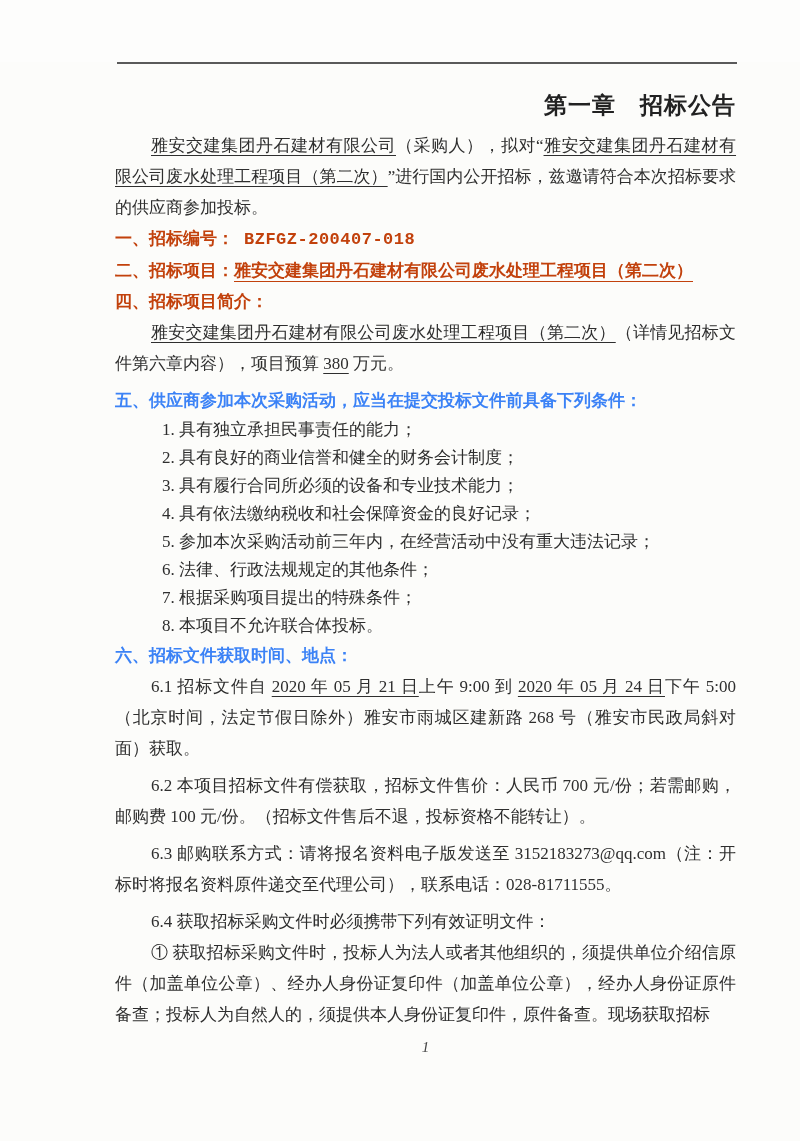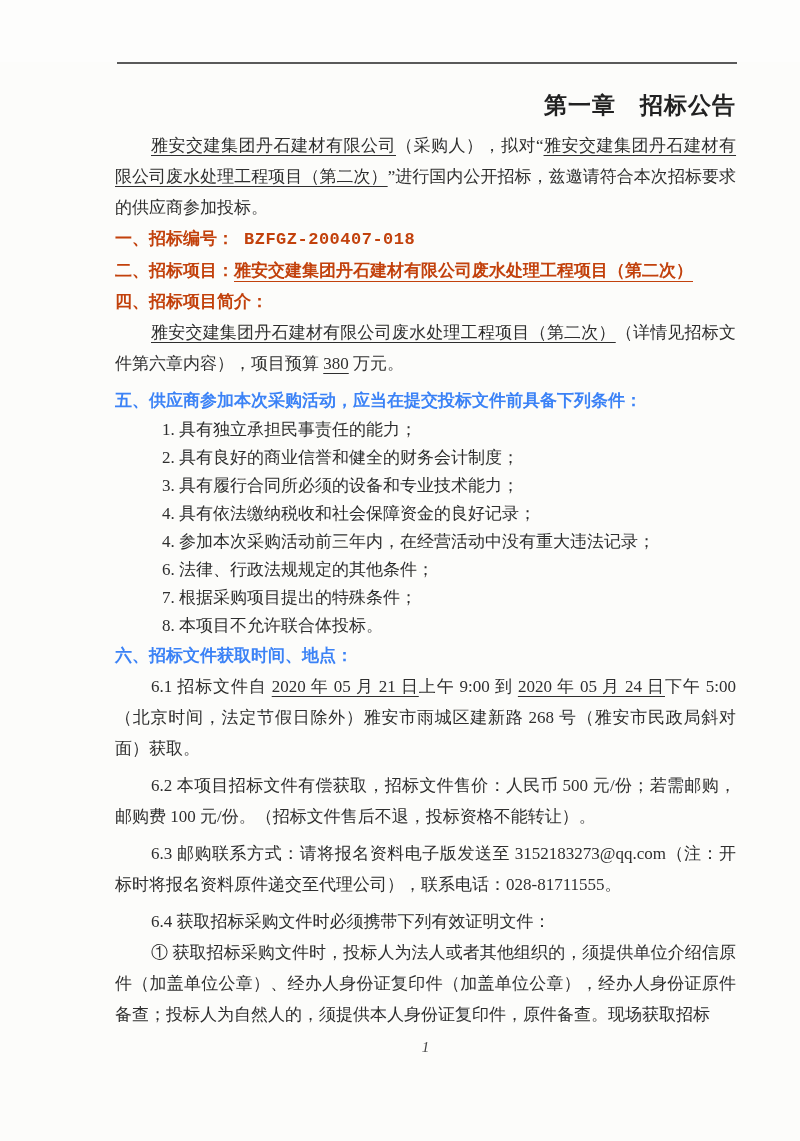--- a/index.html
+++ b/index.html
@@ -101,31 +101,31 @@
 
     <p class="p"><span class="u">雅安交建集团丹石建材有限公司废水处理工程项目（第二次）</span><span>（详情见招标文件第六章内容），项目预算 </span><span class="u">380</span><span> 万元。</span></p>
 
     <p class="sec-hdr mt6">五、供应商参加本次采购活动，应当在提交投标文件前具备下列条件：</p>
 
     <ul class="cond-list">
       <li>1. 具有独立承担民事责任的能力；</li>
       <li>2. 具有良好的商业信誉和健全的财务会计制度；</li>
       <li>3. 具有履行合同所必须的设备和专业技术能力；</li>
       <li>4. 具有依法缴纳税收和社会保障资金的良好记录；</li>
-      <li>4. 参加本次采购活动前三年内，在经营活动中没有重大违法记录；</li>
+      <li>5. 参加本次采购活动前三年内，在经营活动中没有重大违法记录；</li>
       <li>6. 法律、行政法规规定的其他条件；</li>
       <li>7. 根据采购项目提出的特殊条件；</li>
       <li>8. 本项目不允许联合体投标。</li>
     </ul>
 
     <p class="sec-hdr">六、招标文件获取时间、地点：</p>
 
     <p class="p"><span>6.1 招标文件自 </span><span class="u">2020 年 05 月 21 日</span><span>上午 9:00 到 </span><span class="u">2020 年 05 月 24 日</span><span>下午 5:00（北京时间，法定节假日除外）雅安市雨城区建新路 268 号（雅安市民政局斜对面）获取。</span></p>
 
-    <p class="p mt6">6.2 本项目招标文件有偿获取，招标文件售价：人民币 500 元/份；若需邮购，邮购费 100 元/份。（招标文件售后不退，投标资格不能转让）。</p>
+    <p class="p mt6">6.2 本项目招标文件有偿获取，招标文件售价：人民币 700 元/份；若需邮购，邮购费 100 元/份。（招标文件售后不退，投标资格不能转让）。</p>
 
     <p class="p mt6">6.3 邮购联系方式：请将报名资料电子版发送至 3152183273@qq.com（注：开标时将报名资料原件递交至代理公司），联系电话：028-81711555。</p>
 
     <p class="p mt6">6.4 获取招标采购文件时必须携带下列有效证明文件：</p>
 
     <p class="p">① 获取招标采购文件时，投标人为法人或者其他组织的，须提供单位介绍信原件（加盖单位公章）、经办人身份证复印件（加盖单位公章），经办人身份证原件备查；投标人为自然人的，须提供本人身份证复印件，原件备查。现场获取招标</p>
 
     <div class="page-num">1</div>
 
   </div>

